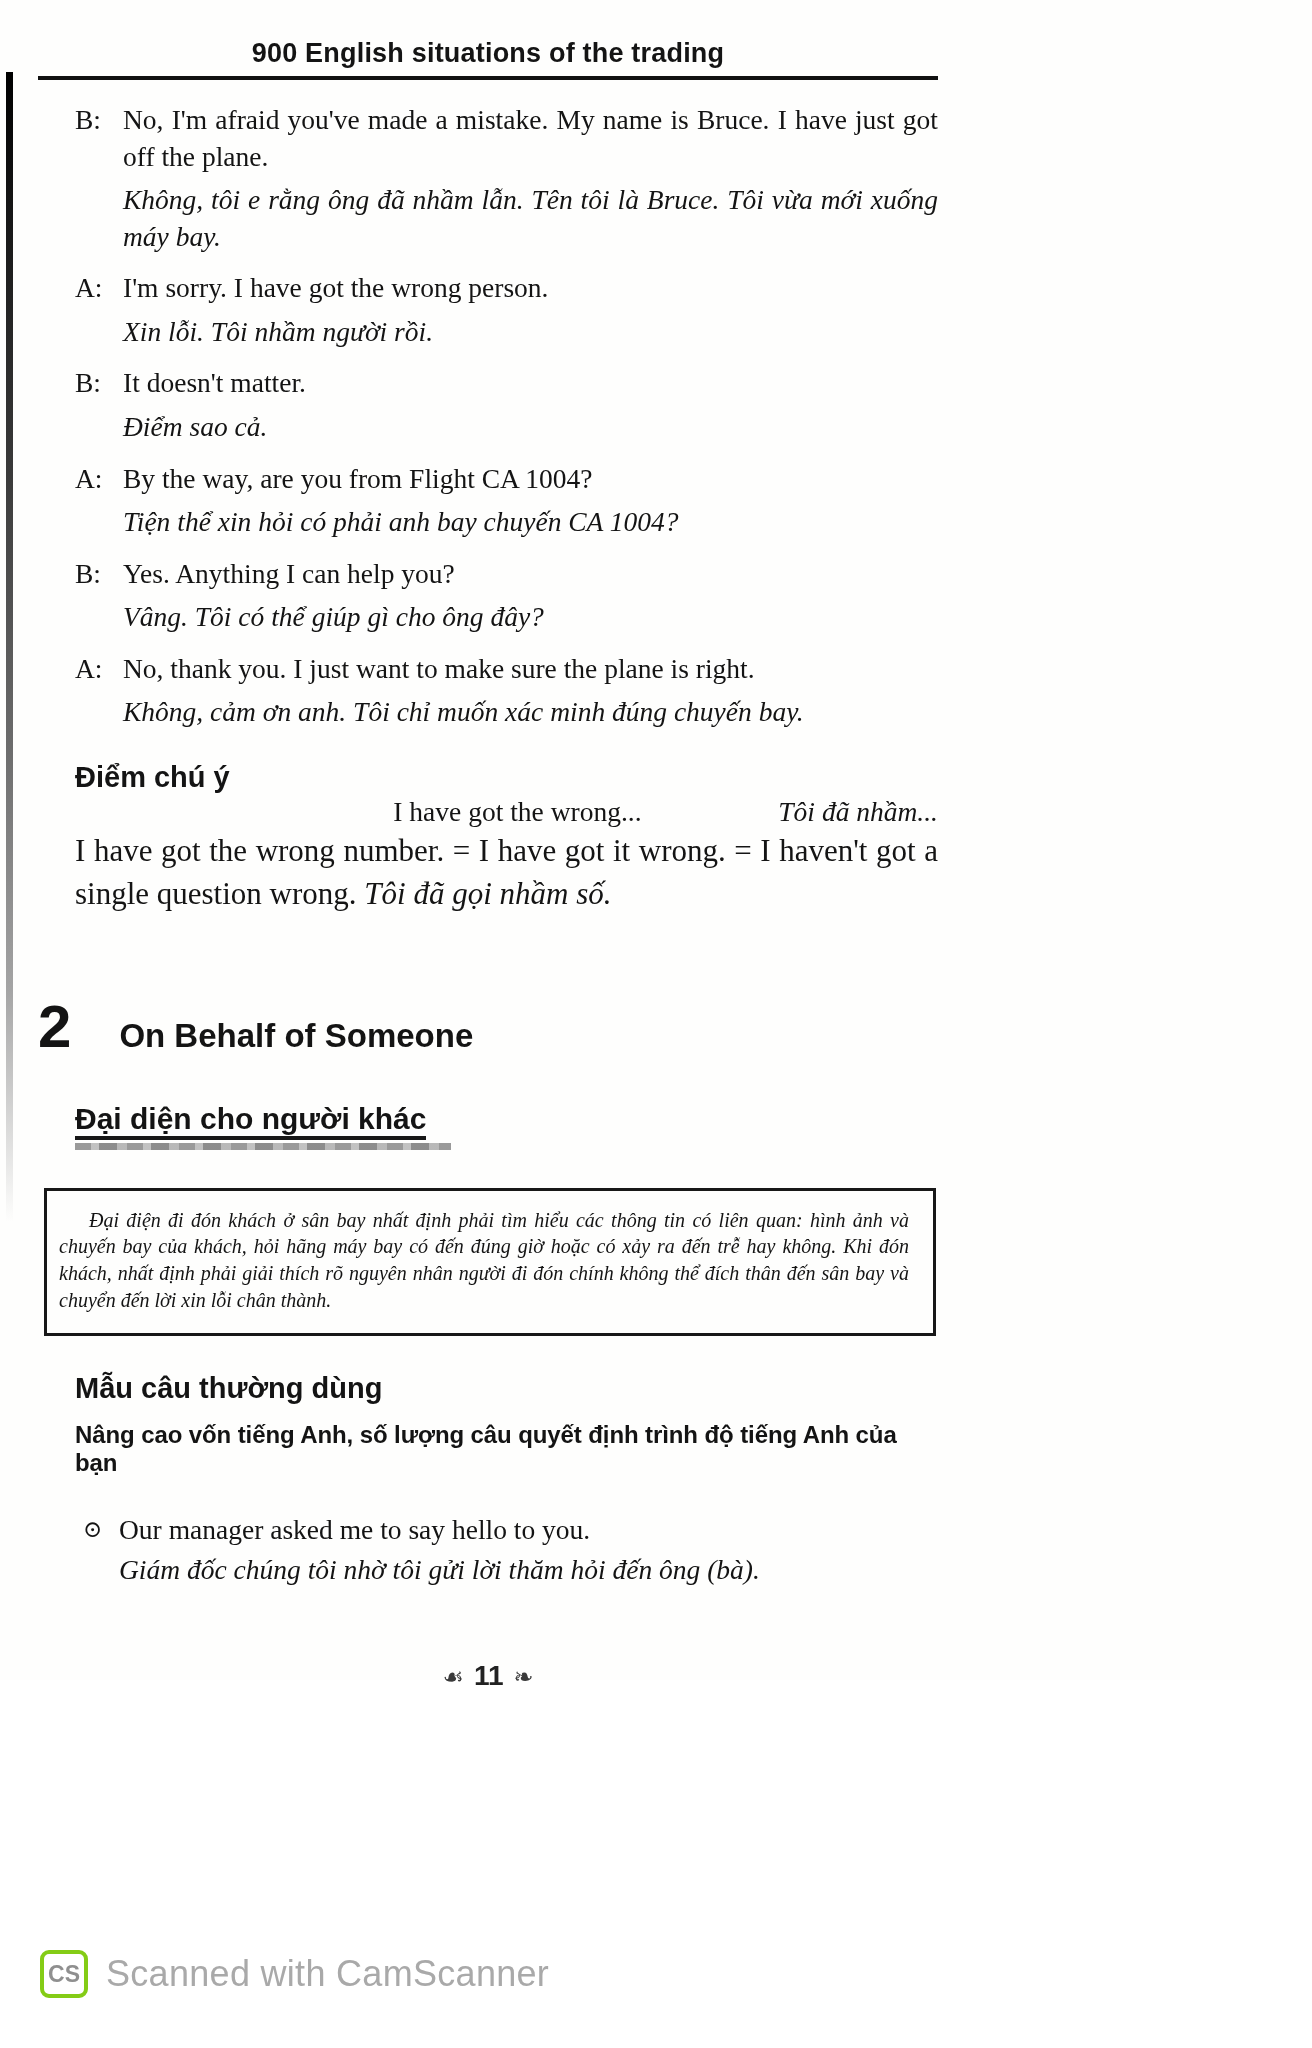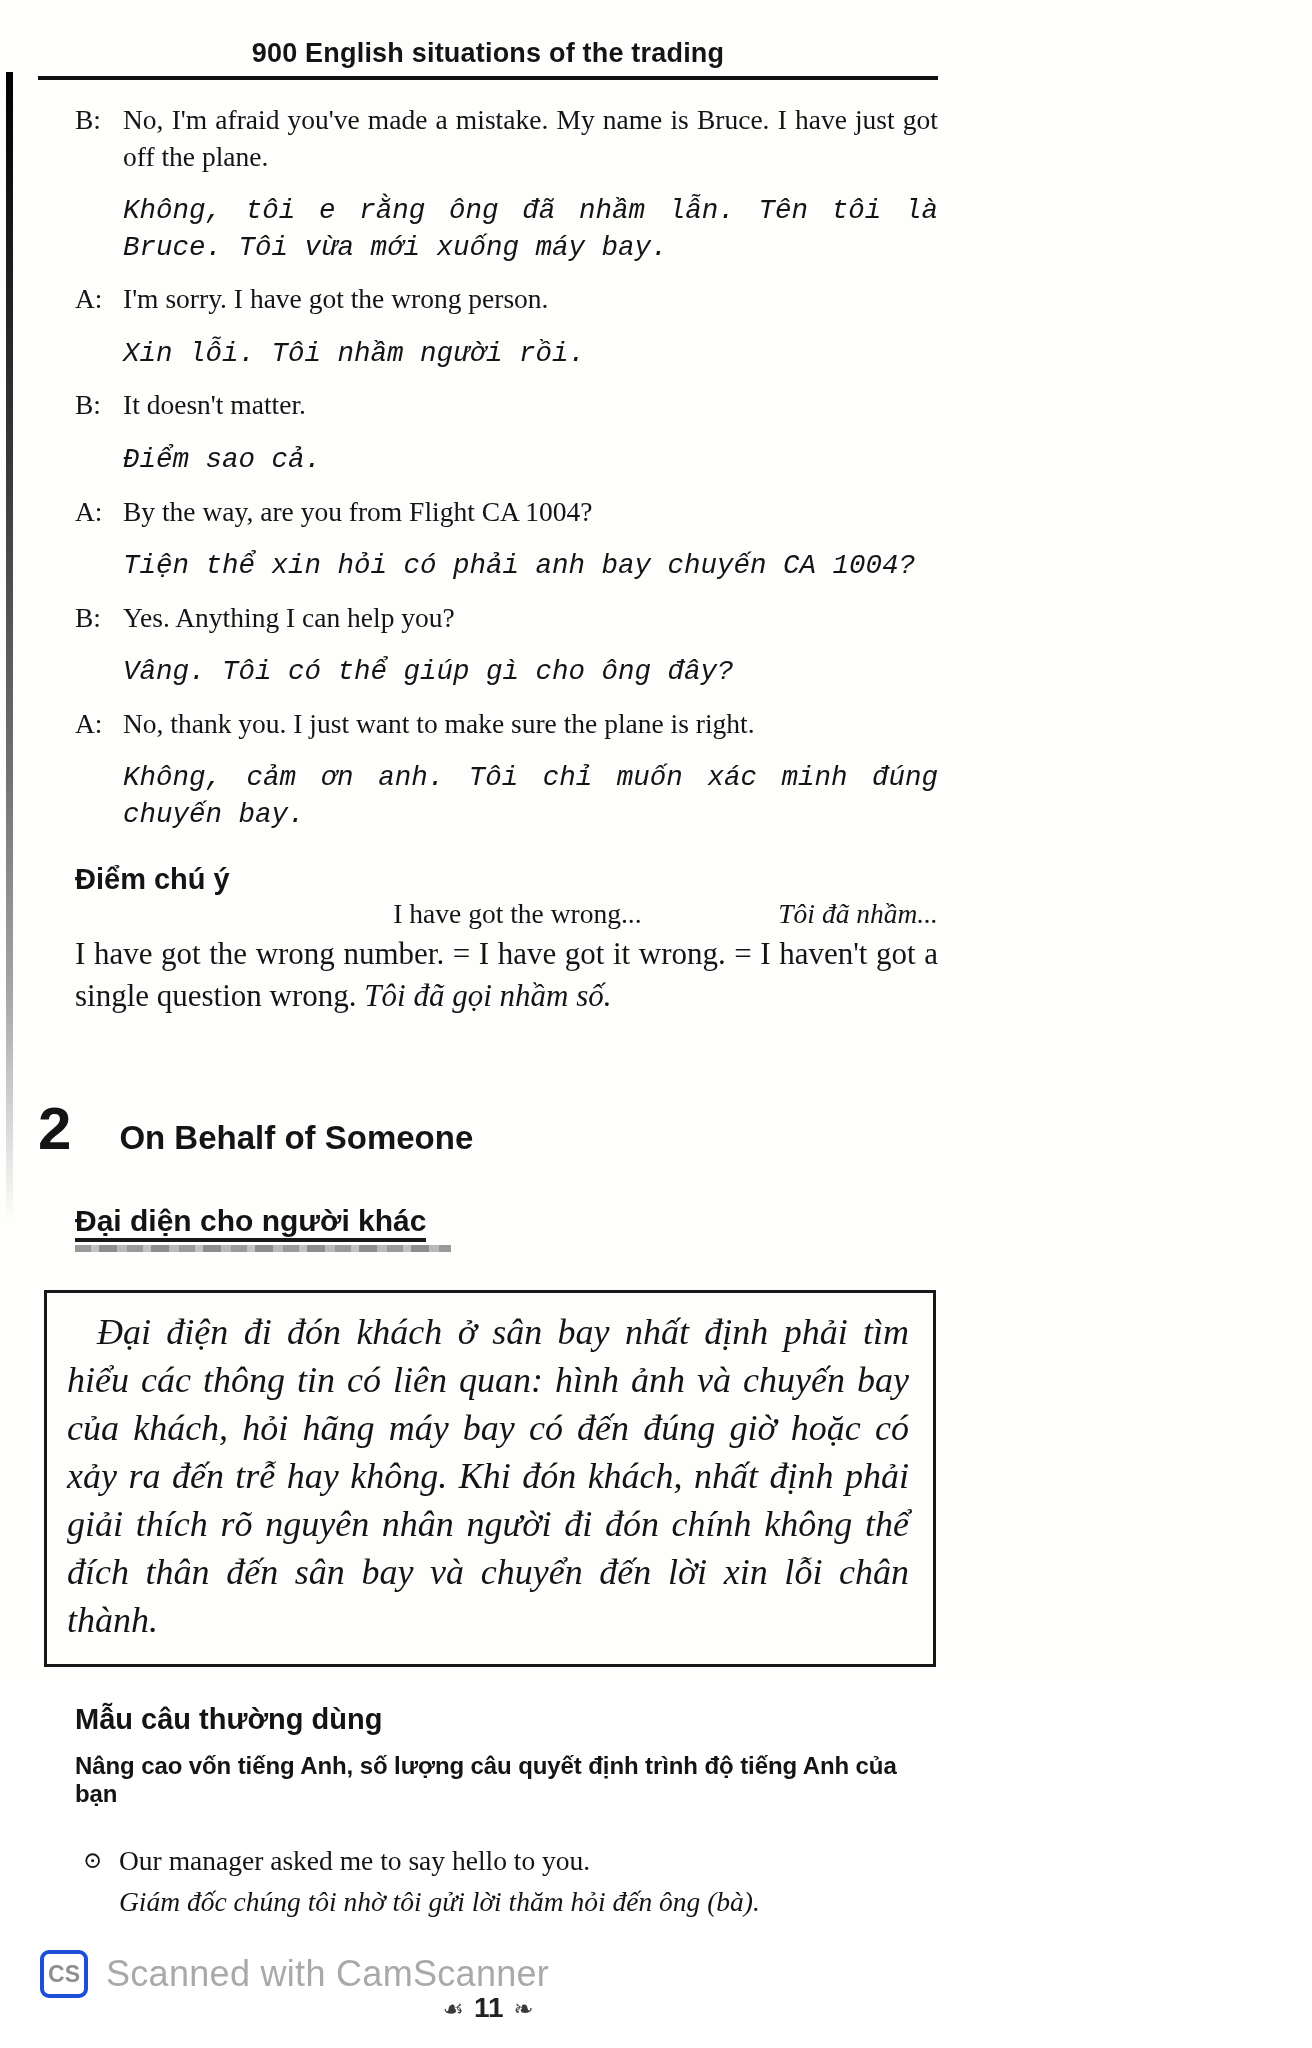--- a/index.html
+++ b/index.html
@@ -23,21 +23,21 @@
     font-weight:700; font-size:27px; letter-spacing:0.2px;
   }
   .header-rule { height:4px; background:#111; margin-top:7px; }
 
   
   .dialogue { margin-top:22px; padding-left:37px; }
   .turn { display:flex; margin-bottom:15px; font-size:27.5px; line-height:1.33; }
   .speaker { flex:0 0 48px; }
   .turn-body { flex:1; }
   .en { text-align:justify; }
-  .vi { font-style:italic; text-align:justify; margin-top:18px;font-family:Liberation Mono, monospace; }
+  .vi { font-style:italic; text-align:justify; margin-top:7px; }
 
   
   .note { padding-left:37px; }
   .note-heading, .patterns-heading {
     font-family:"Liberation Sans","DejaVu Sans",sans-serif;
     font-weight:700; font-size:29px; margin-top:30px;
   }
   .note-line { display:flex; font-size:27.5px; line-height:1.33;justify-content:flex-end; }
   .note-en { width:385px; }
   .note-vi { font-style:italic; }
@@ -59,22 +59,22 @@
   .subtitle-strip {
     width:376px; height:7px; margin-top:3px;
     background:repeating-linear-gradient(90deg,#6f6f6f 0 16px,#a8a8a8 16px 24px,#5c5c5c 24px 42px,#9b9b9b 42px 52px);
     opacity:.7;
   }
 
   
   .info-box {
     margin:38px 0 0 6px; width:calc(100% - 8px);
     border:3px solid #181818;
-    padding:16px 24px 20px 20px;
-    font-style:italic; font-size:36px; line-height:1.33; text-align:justify;
+    padding:16px 24px 20px 12px;
+    font-style:italic; font-size:20px; line-height:1.33; text-align:justify;
   }
   .info-box p { text-indent:30px; }
 
   
   .patterns { padding-left:37px; }
   .patterns-heading { margin-top:36px; }
   .patterns-intro {
     margin-top:16px;
     font-family:"Liberation Sans","DejaVu Sans",sans-serif;
     font-weight:700; font-size:24px; letter-spacing:-0.1px;
@@ -93,21 +93,21 @@
   .ornament { font-size:24px; color:#3a3a3a; margin:0 10px; }
   .page-num { font-weight:700; font-size:28px; }
 
   
   .cam-footer {
     position:absolute; left:40px; top:1950px;
     display:flex; align-items:center; gap:18px;
   }
   .cs-logo {
     width:48px; height:48px;
-    border:4px solid #1d4ed8; border-radius:9px;
+    border:4px solid #84cc16; border-radius:9px;
     display:flex; align-items:center; justify-content:center;
     font-family:"Liberation Sans","DejaVu Sans",sans-serif;
     font-weight:700; font-size:23px; color:#8f8f8f; background:#fff;
   }
   .cs-text {
     font-family:"Liberation Sans","DejaVu Sans",sans-serif;
     font-size:36px; color:#a9a9a9; letter-spacing:0.3px;
   }
 </style>
 </head>

